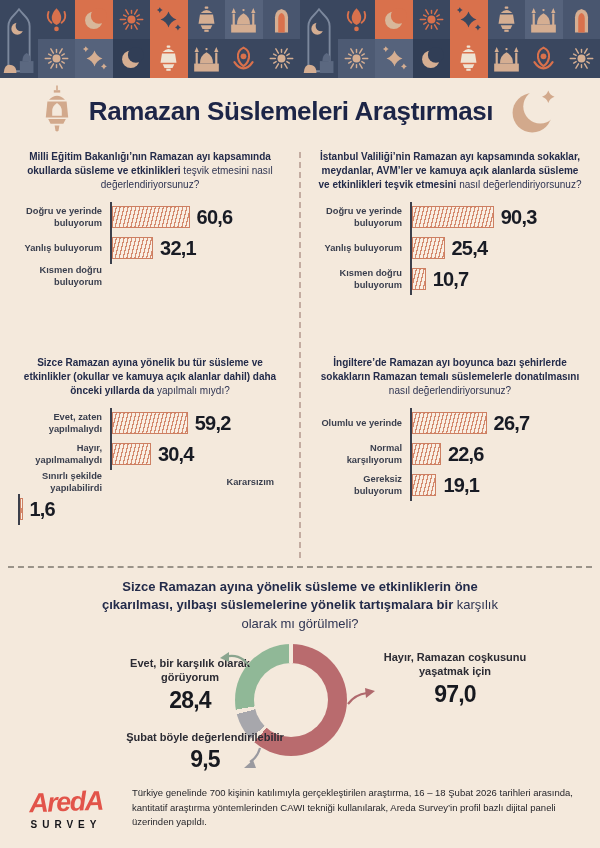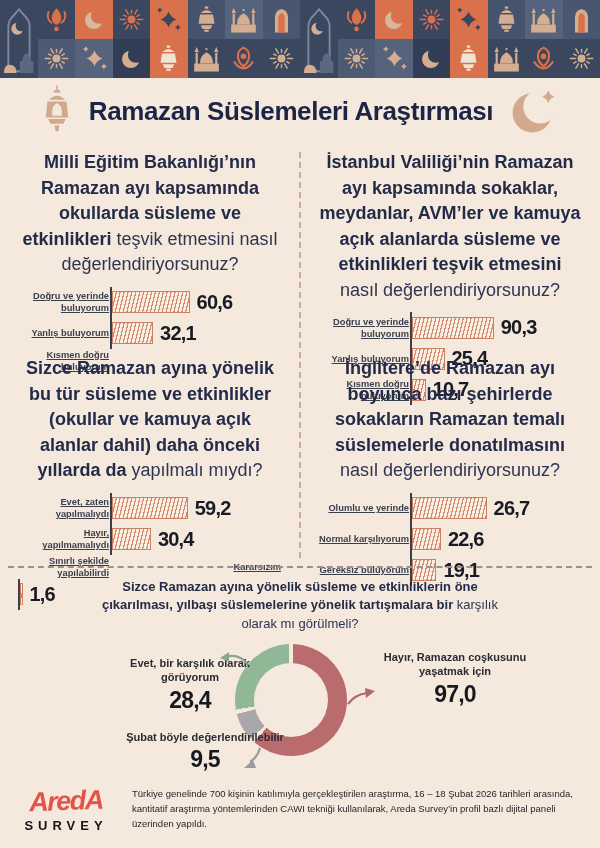--- a/index.html
+++ b/index.html
@@ -23,26 +23,26 @@
 
   
   .divider-v{position:absolute;left:299px;top:152px;height:406px;border-left:2px dashed #c3aca1;}
   .divider-h{position:absolute;top:566px;left:8px;width:584px;border-top:2px dashed #9a9389;}
 
   
   .grid{position:absolute;top:146px;left:0;width:600px;display:grid;
         grid-template-columns:300px 300px;grid-template-rows:196px 218px;}
   .cell{padding:4px 18px 0;box-sizing:border-box;}
   .cell.row2{padding-top:14px;}
-  .question{text-align:center;font-size:18px;line-height:1.42;color:#232b4a;margin:0;}
+  .question{text-align:center;font-size:10px;line-height:1.42;color:#232b4a;margin:0;}
   .question strong{font-weight:bold;}
   .question span{font-weight:normal;color:#2e3452;}
   .chart{display:grid;grid-template-columns:92px 1fr;margin-top:9px;}
   .bar-label{display:flex;align-items:center;justify-content:flex-end;text-align:right;
-             padding-right:1px;font-size:9.3px;font-weight:bold;color:#3a3f4e;line-height:1.3;text-decoration:underline;}
+             padding-right:8px;font-size:9.3px;font-weight:bold;color:#3a3f4e;line-height:1.3;}
   .bar-plot{border-left:2.5px solid #3b3f4b;padding:4px 0;display:flex;align-items:center;}
   .bar-fill{height:22px;background-color:#f9eee2;
             background-image:repeating-linear-gradient(104deg,rgba(0,0,0,0) 0 2.6px,#d48a6e 2.6px 3.8px);
             border:1.6px solid #cd7f62;box-sizing:border-box;}
   .bar-value{font-size:20px;font-weight:bold;color:#181b24;margin-left:7px;letter-spacing:-0.8px;}
 
   
   .q5{position:absolute;top:578px;left:88px;width:424px;font-size:13px;}
 
   
@@ -55,21 +55,21 @@
   .dlabel.evet{left:120px;top:14px;width:140px;}
   .dlabel.kismen{left:125px;top:88px;width:160px;}
   .dlabel.hayir{left:360px;top:8px;width:190px;}
   .arrow{position:absolute;}
 
   
   .footer{position:absolute;top:786px;left:16px;width:568px;display:flex;align-items:center;gap:16px;}
   .logo{width:100px;text-align:center;flex-shrink:0;}
   .logo-areda{display:block;font-size:27px;font-weight:bold;font-style:italic;color:#e2544a;
               letter-spacing:-1.5px;transform:rotate(-2deg);}
-  .logo-survey{display:block;font-size:13px;font-weight:bold;color:#15151a;letter-spacing:5px;margin-top:1px;}
+  .logo-survey{display:block;font-size:10px;font-weight:bold;color:#15151a;letter-spacing:5px;margin-top:1px;}
   .method{font-size:9.5px;line-height:1.55;color:#26262b;margin:0;}
 </style>
 </head>
 <body>
 
 <div class="page">
 
   <div class="banner">
     <div class="banner-half">
         <div class="tile tall" style="background: rgb(58, 71, 95);">

